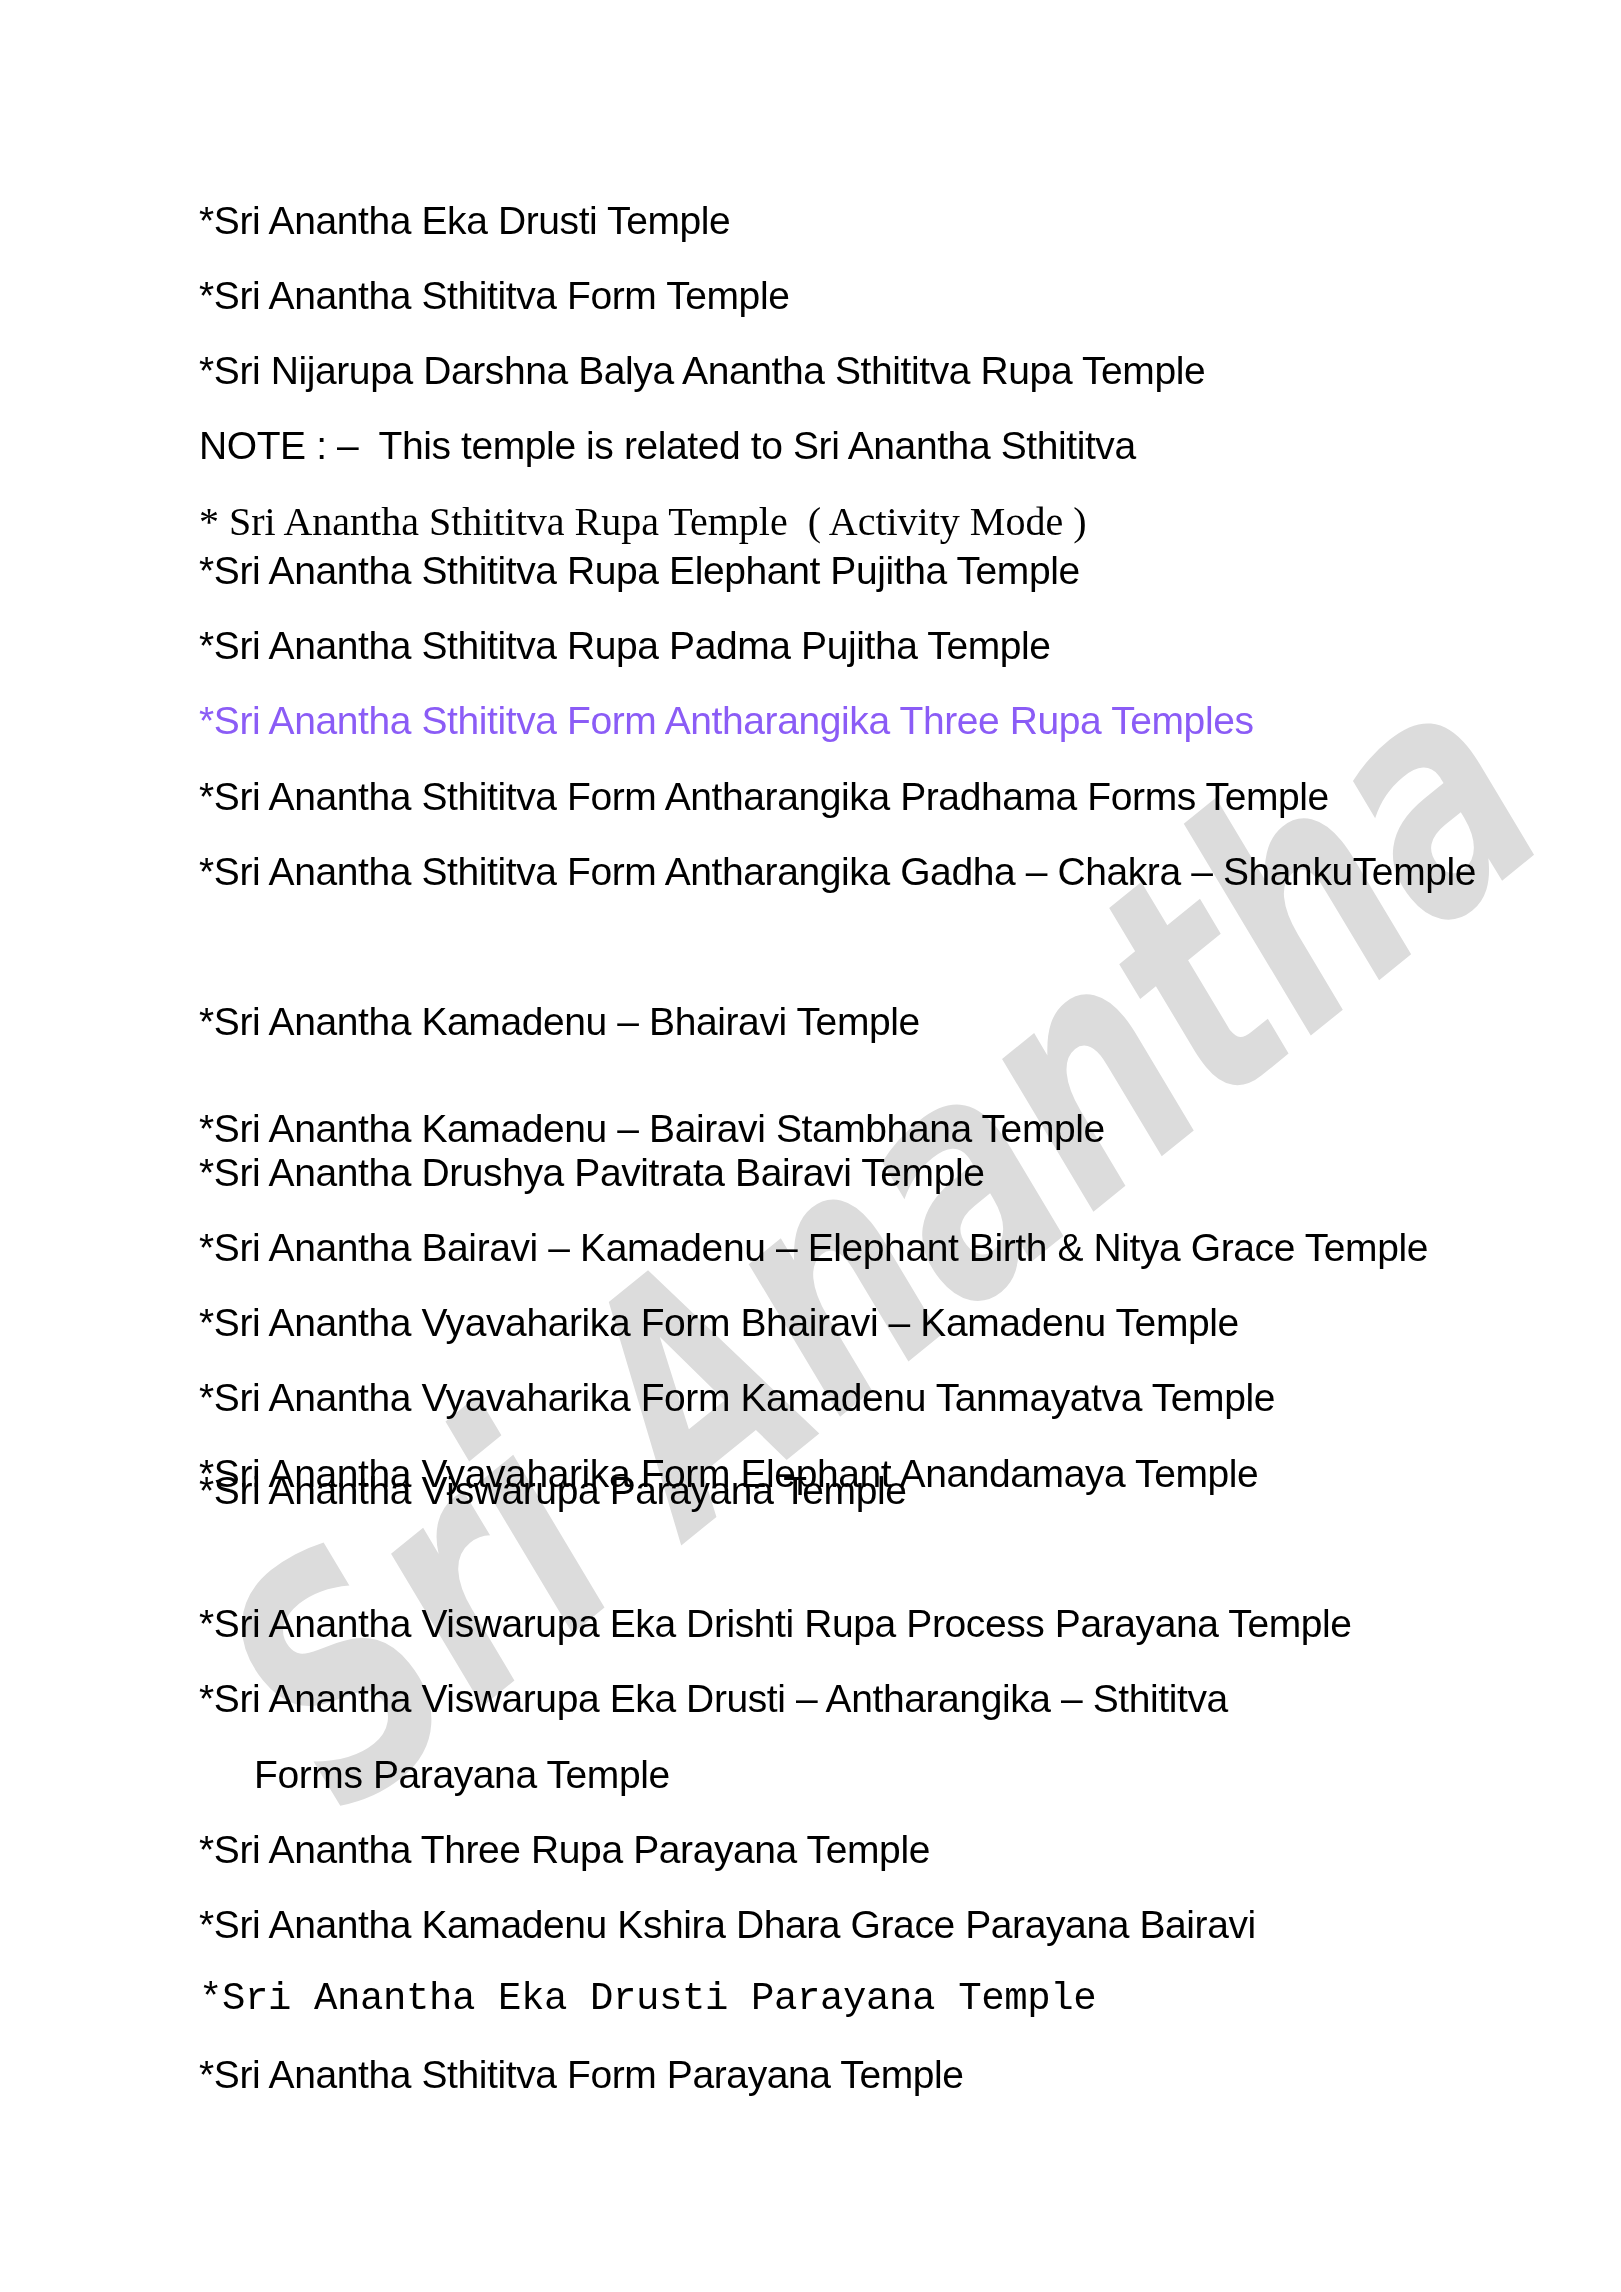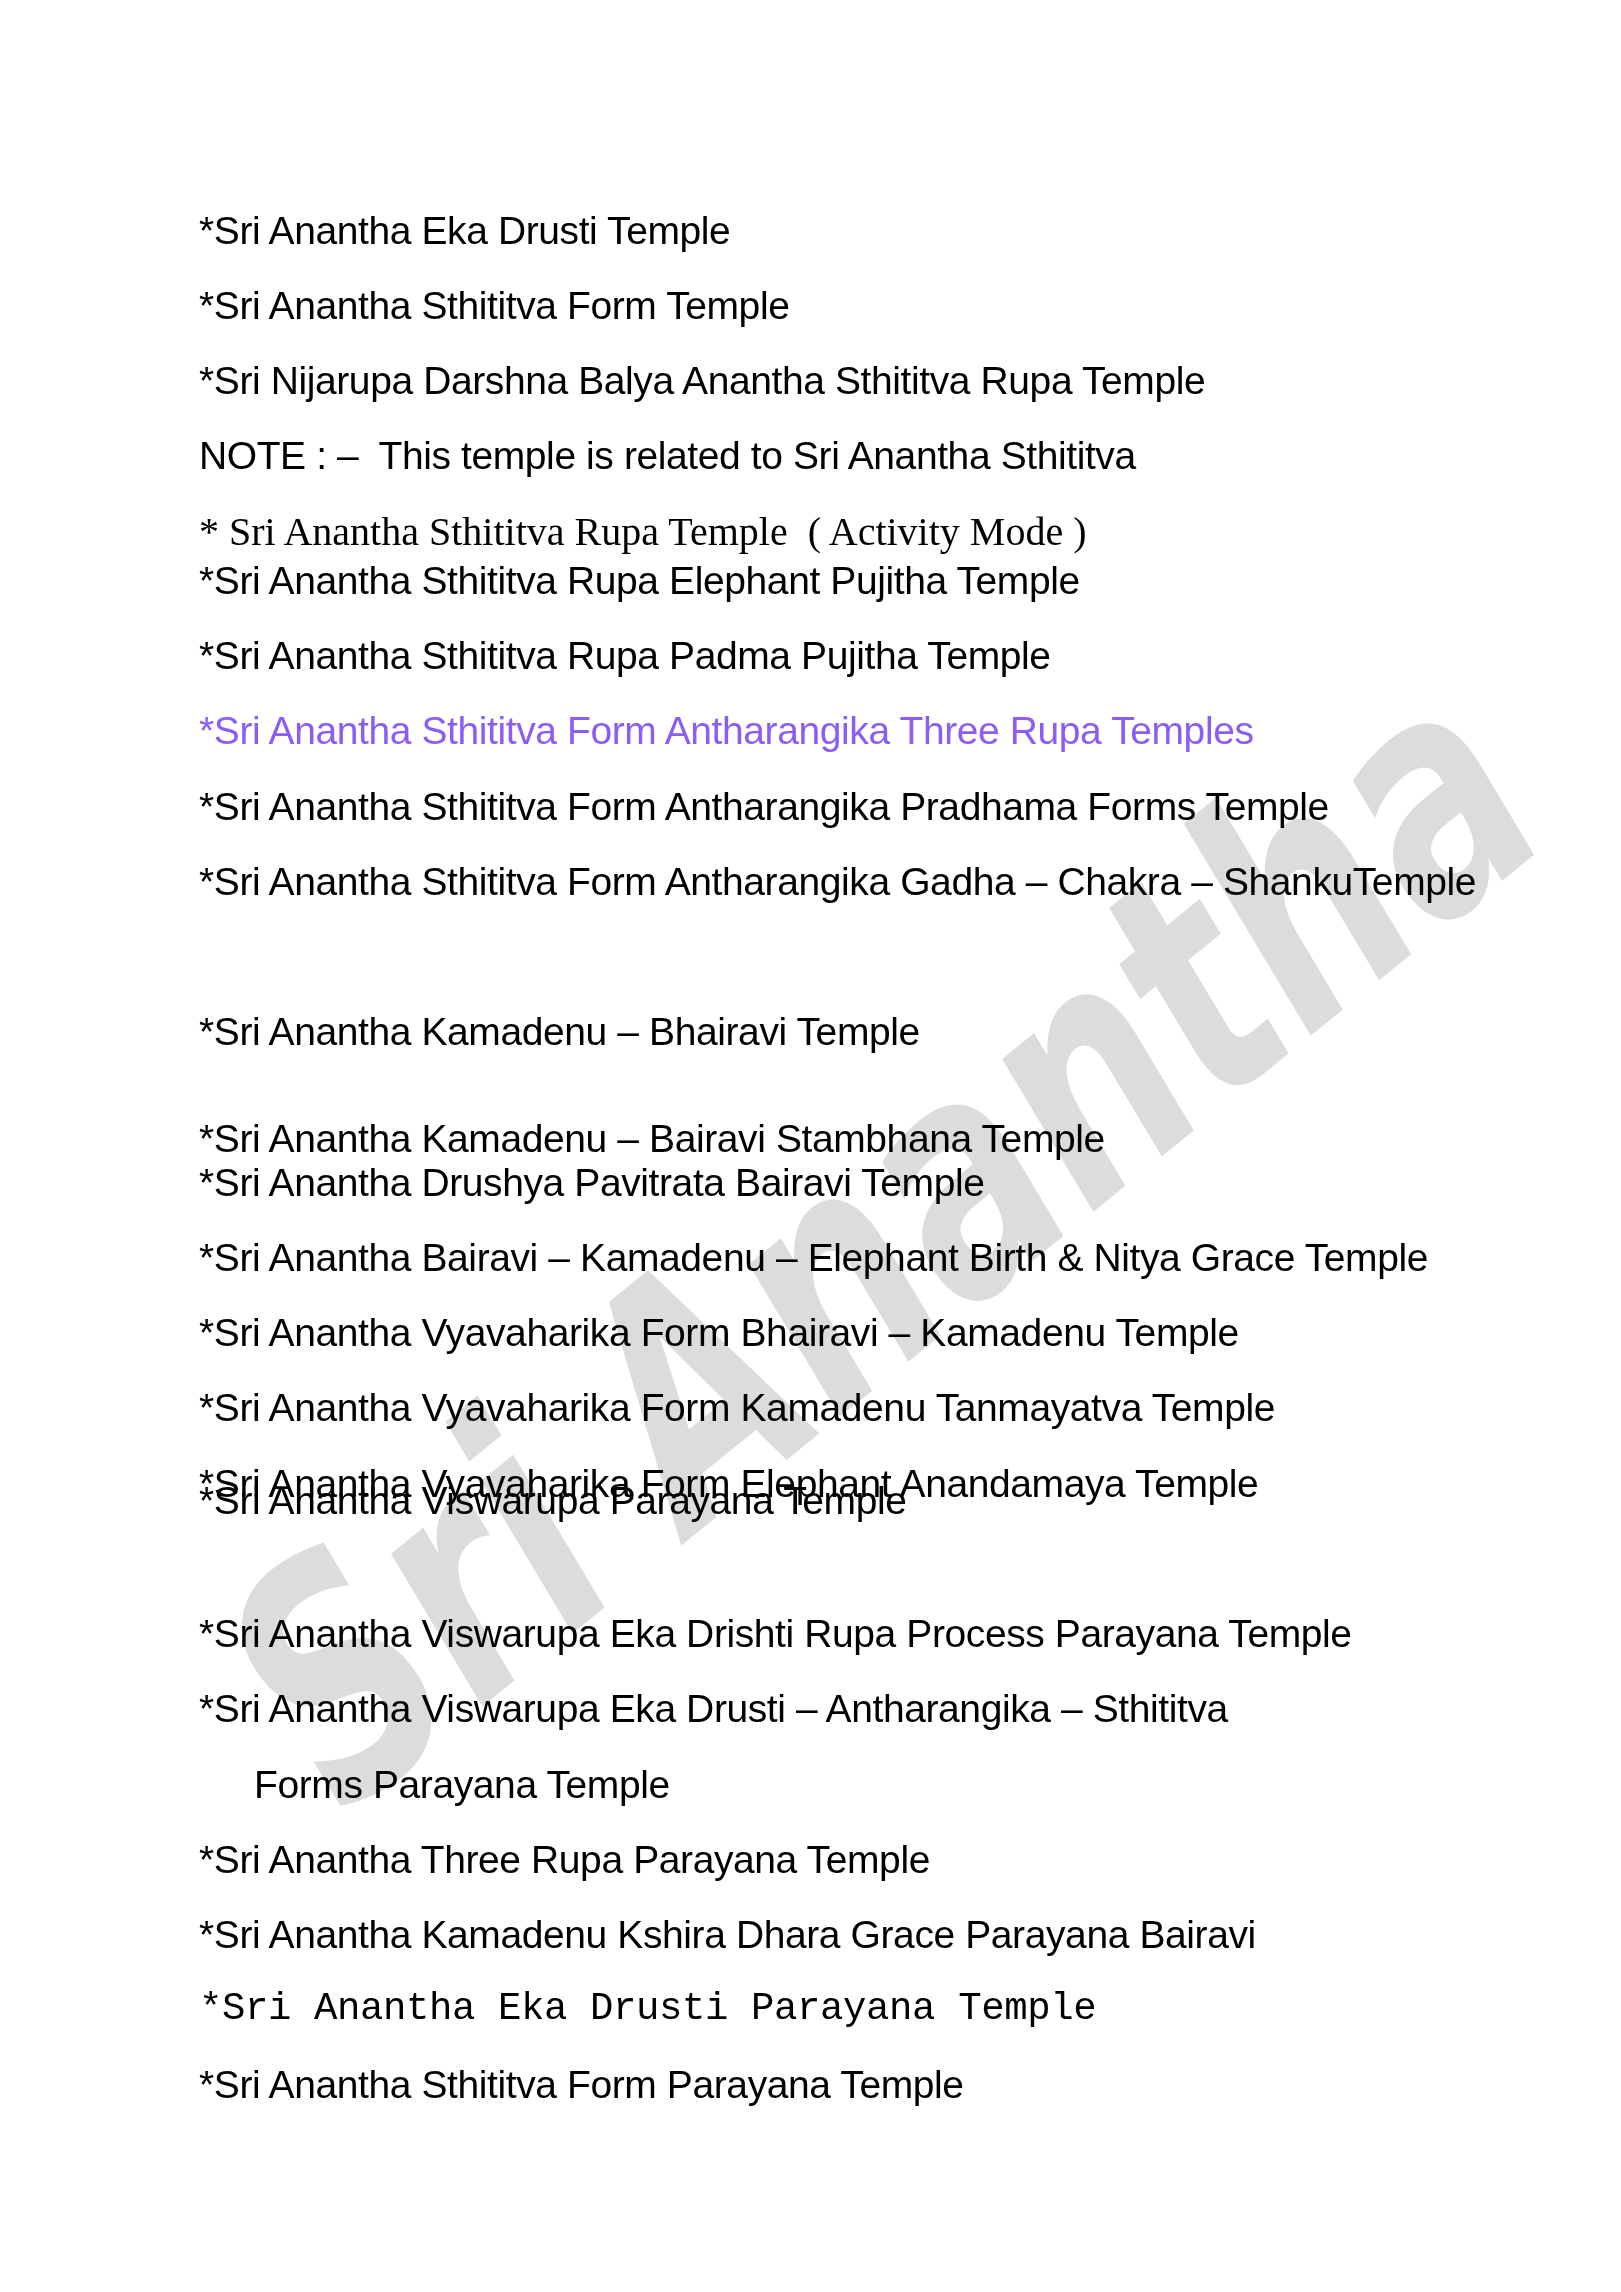--- a/index.html
+++ b/index.html
@@ -29,21 +29,20 @@
     line-height: 1;
     white-space: pre;
     color: #dcdcdc;
     z-index: 1;
     user-select: none;
   }
   .content {
     position: absolute;
     inset: 0;
     z-index: 2;
-    margin-top: 10px;
   }
   .line {
     position: absolute;
     left: 199px;
     height: 75px;
     line-height: 75px;
     font-size: 39px;
     letter-spacing: -0.4px;
     color: #000000;
     white-space: pre; 

